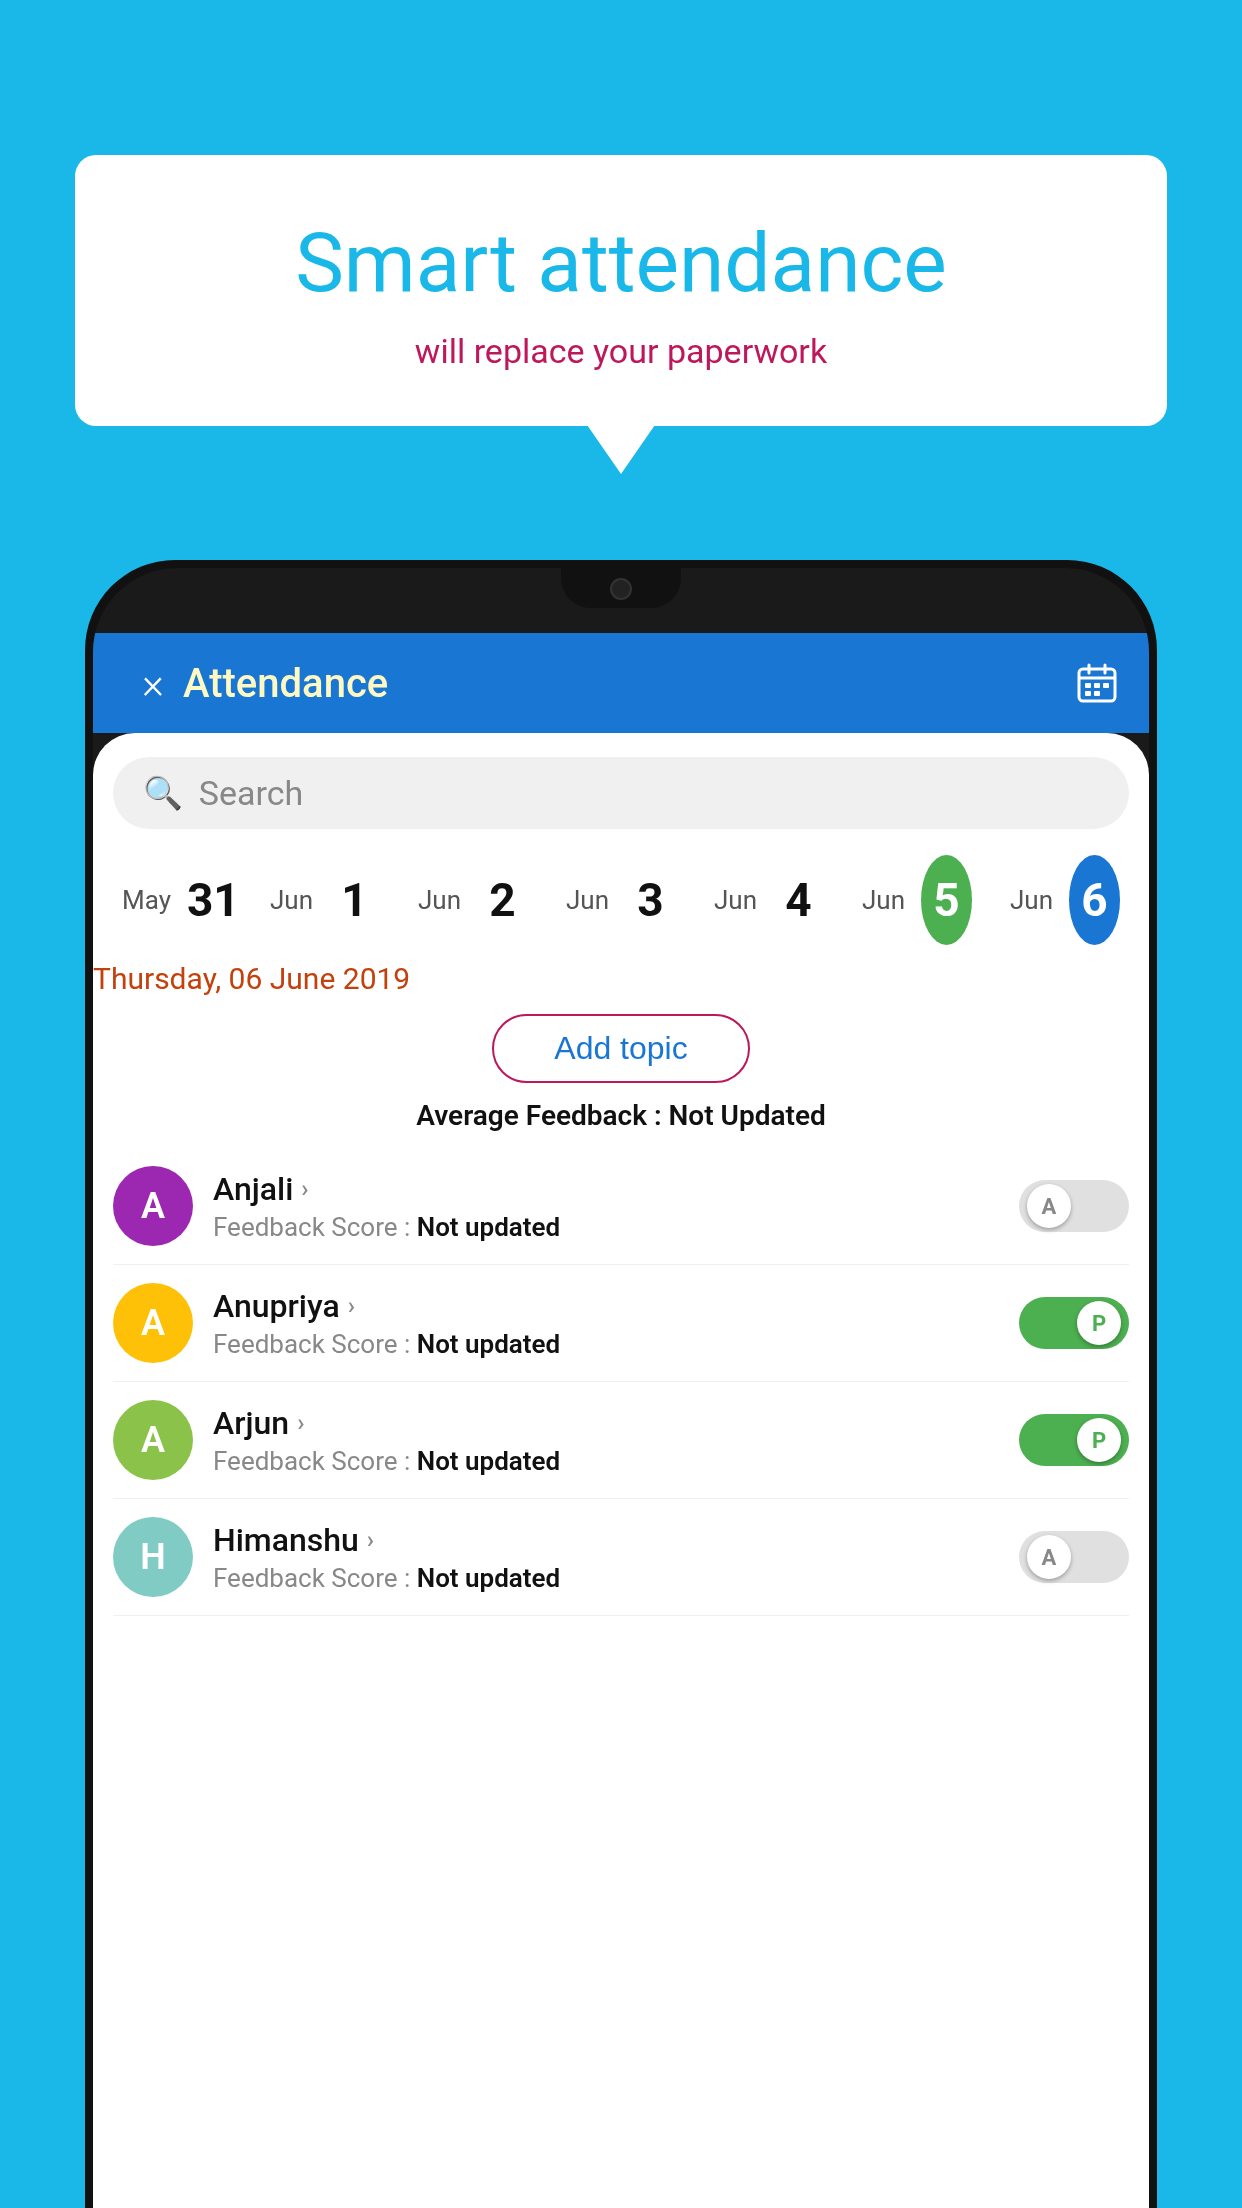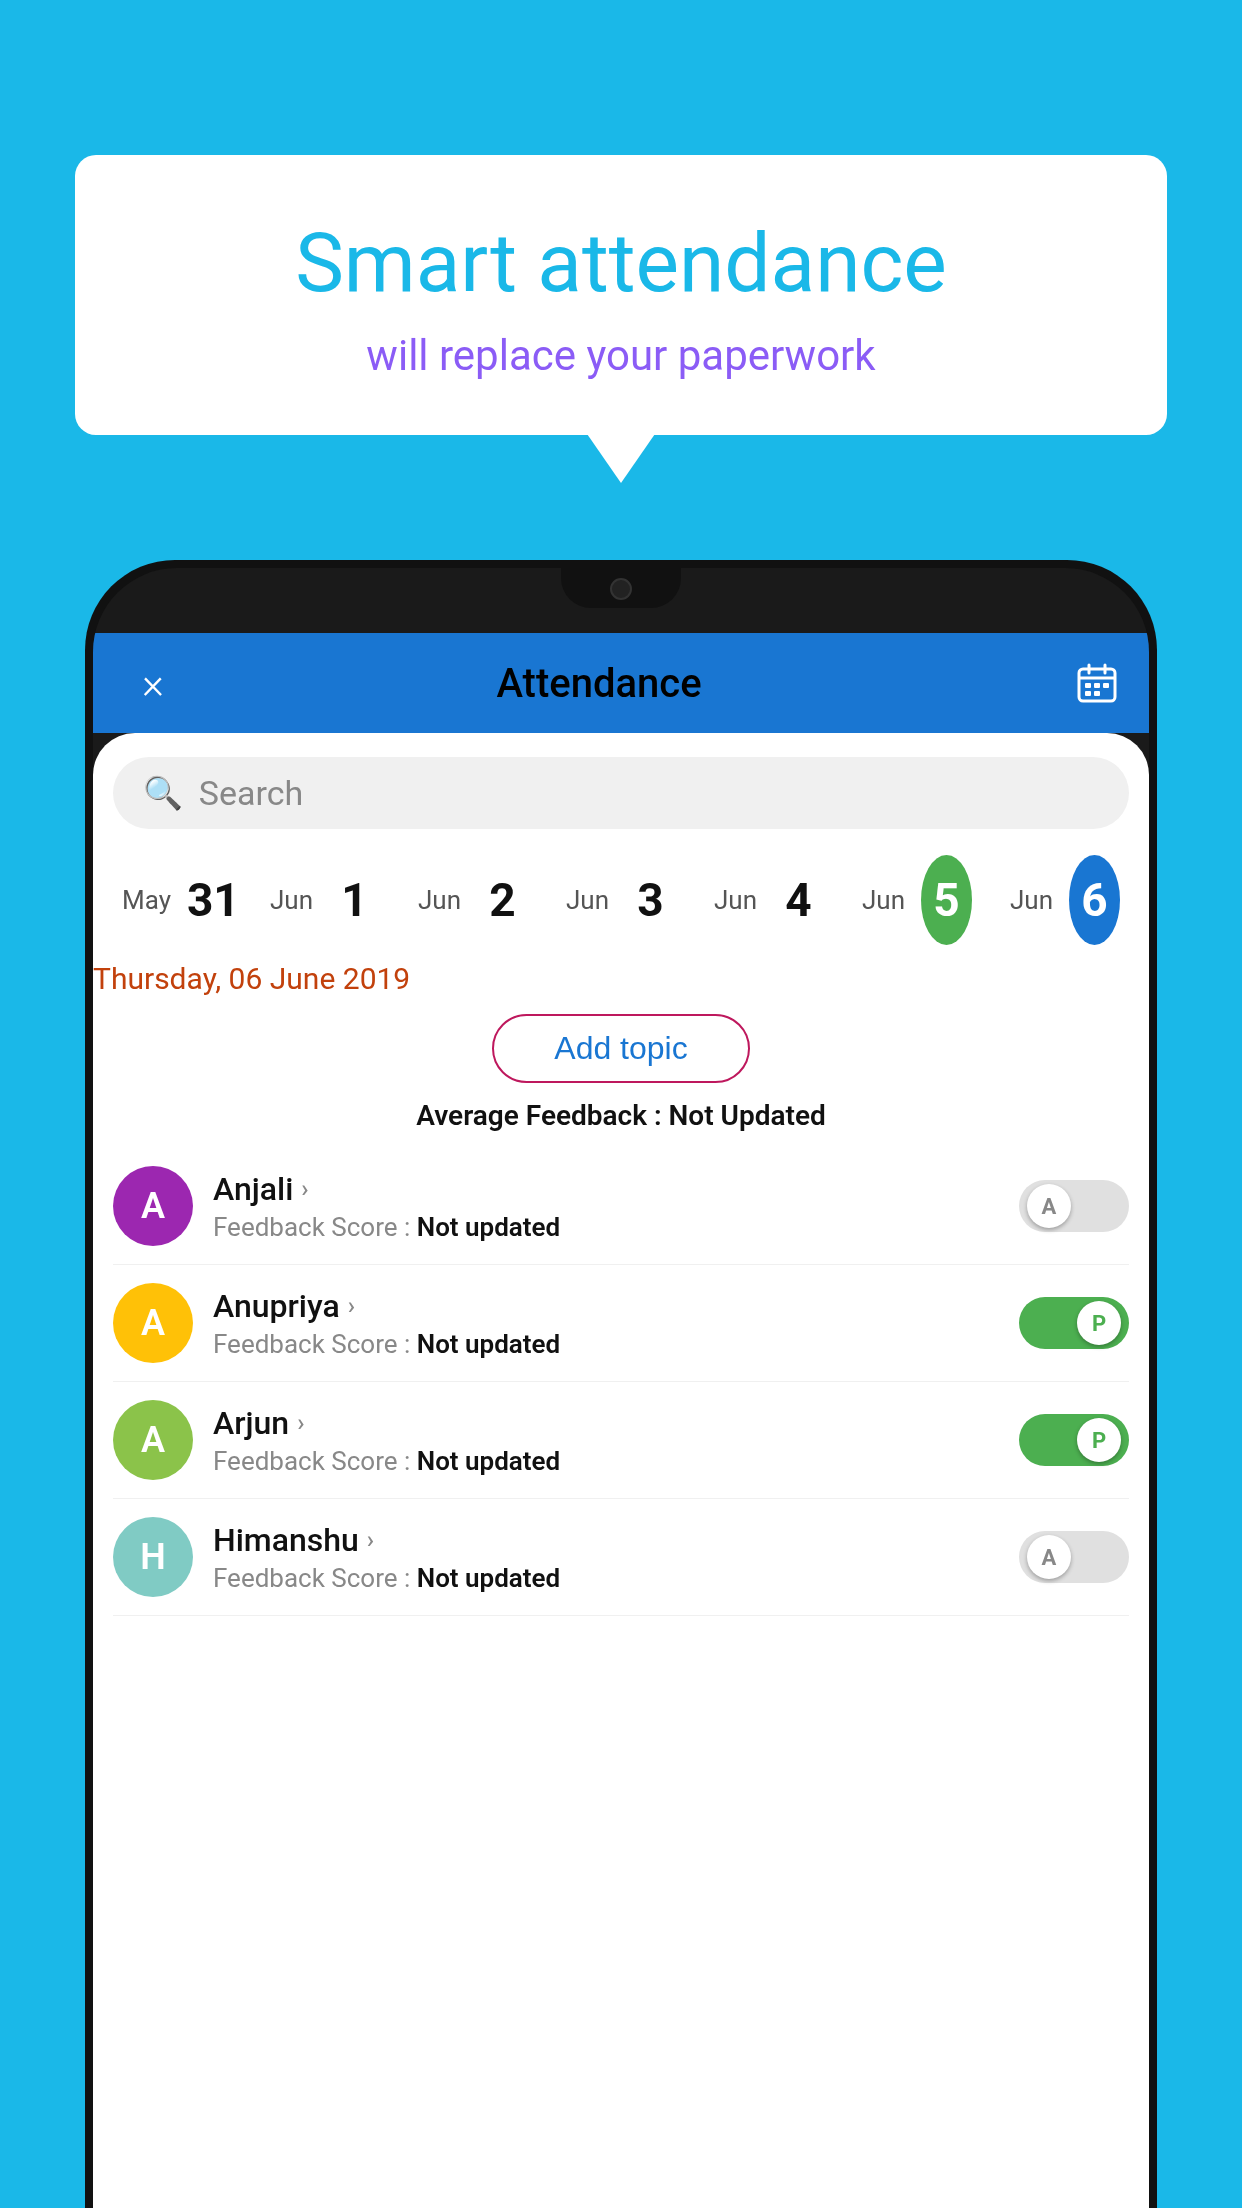--- a/index.html
+++ b/index.html
@@ -43,22 +43,22 @@
     }
 
     .bubble-title {
       font-size: 82px;
       color: #1ab8e8;
       font-weight: 400;
       margin-bottom: 20px;
     }
 
     .bubble-subtitle {
-      font-size: 42px;
-      color: #8b5cf6;
+      font-size: 34px;
+      color: #be185d;
       font-weight: 400;
     }
 
     
     .phone-frame {
       position: absolute;
       top: 560px;
       left: 85px;
       right: 85px;
       bottom: 0;
@@ -147,24 +147,24 @@
       color: white;
       font-size: 42px;
       font-weight: 300;
       width: 60px;
       text-align: center;
       cursor: pointer;
     }
 
     .app-title {
       flex: 1;
-      color: #000000;
+      color: #fef9c3;
       font-size: 40px;
       font-weight: 500;
-      text-align: center;
+      text-align: left;
       margin-right: 60px;
     }
 
     
     .screen-content {
       position: absolute;
       top: 165px;
       left: 0;
       right: 0;
       bottom: 0;

